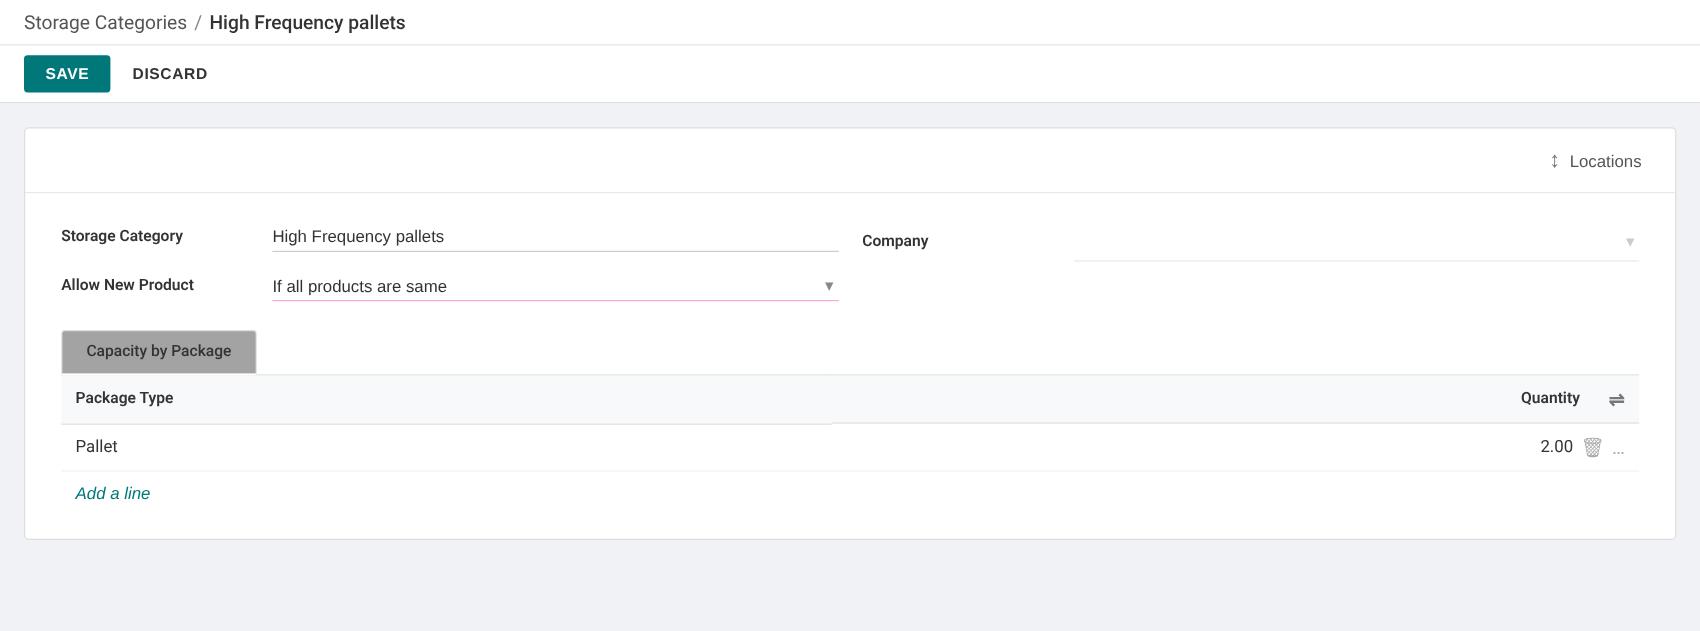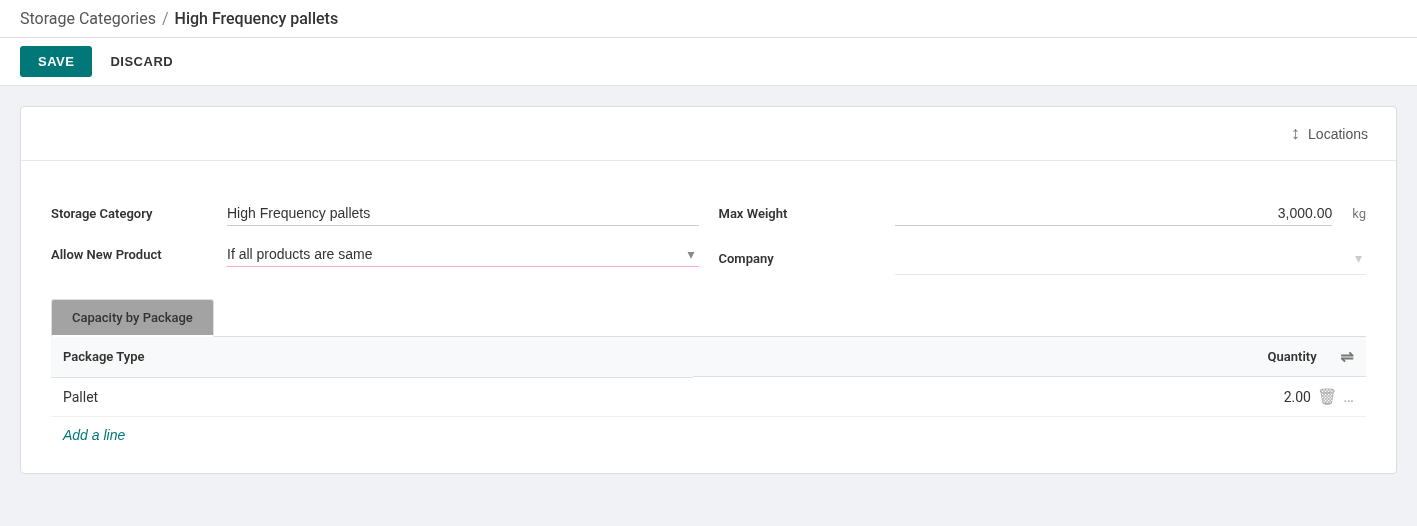--- a/index.html
+++ b/index.html
@@ -115,21 +115,20 @@
 
     .card-body {
       padding: 24px 30px 20px;
     }
 
     .form-grid {
       display: grid;
       grid-template-columns: 1fr 1fr;
       gap: 16px 20px;
       margin-bottom: 24px;
-      margin-top: 16px;
     }
 
     .form-row {
       display: flex;
       align-items: center;
       gap: 16px;
     }
 
     .form-label {
       font-weight: 600;
@@ -350,25 +349,20 @@
                 <option>Always</option>
                 <option>Never</option>
               </select>
               <span class="select-arrow">▾</span>
             </div>
           </div>
         </div>
 
         <div>
 
-          <div class="form-row" style="margin-bottom: 16px;">
-            <label class="form-label">Max Weight</label>
-            <input class="form-input" type="text" style="text-align: right;" value="3,000.00">
-            <span class="form-unit">kg</span>
-          </div>
 
           <div class="form-row">
             <label class="form-label">Company</label>
             <div class="company-select-wrapper">
               <select class="form-select">
                 <option value=""></option>
               </select>
               <span class="company-select-arrow">▾</span>
             </div>
           </div>

